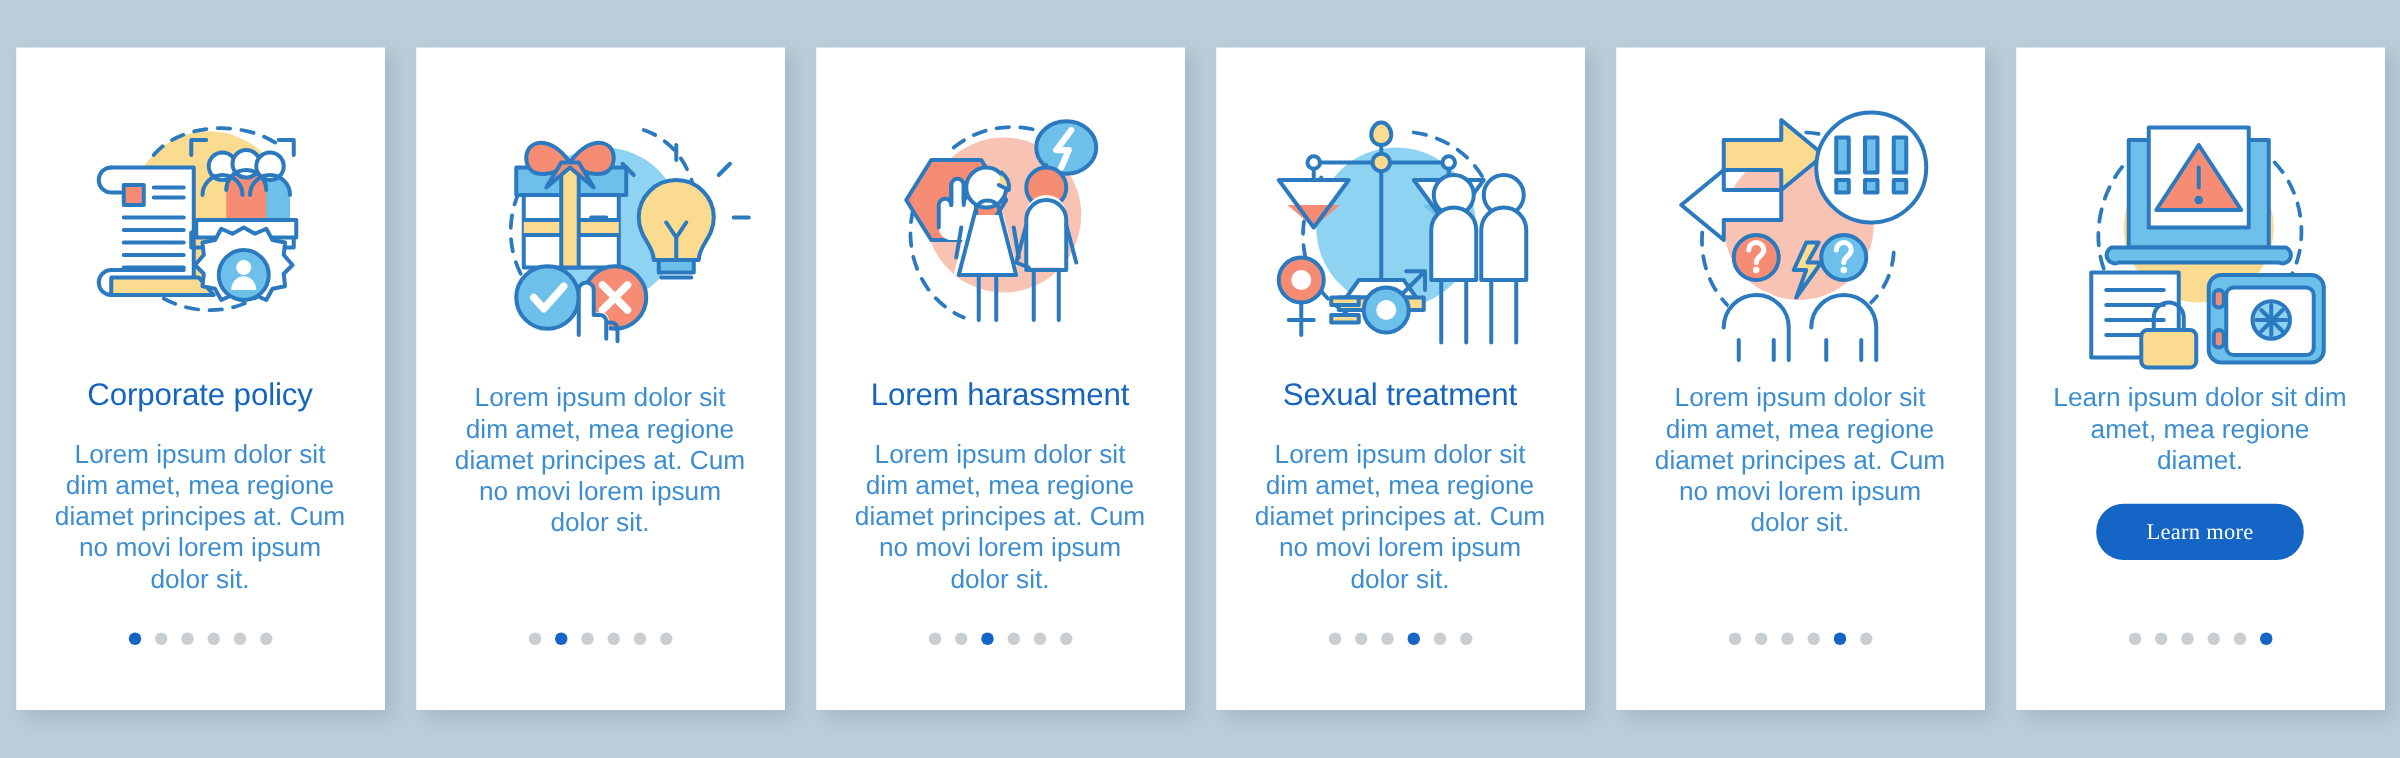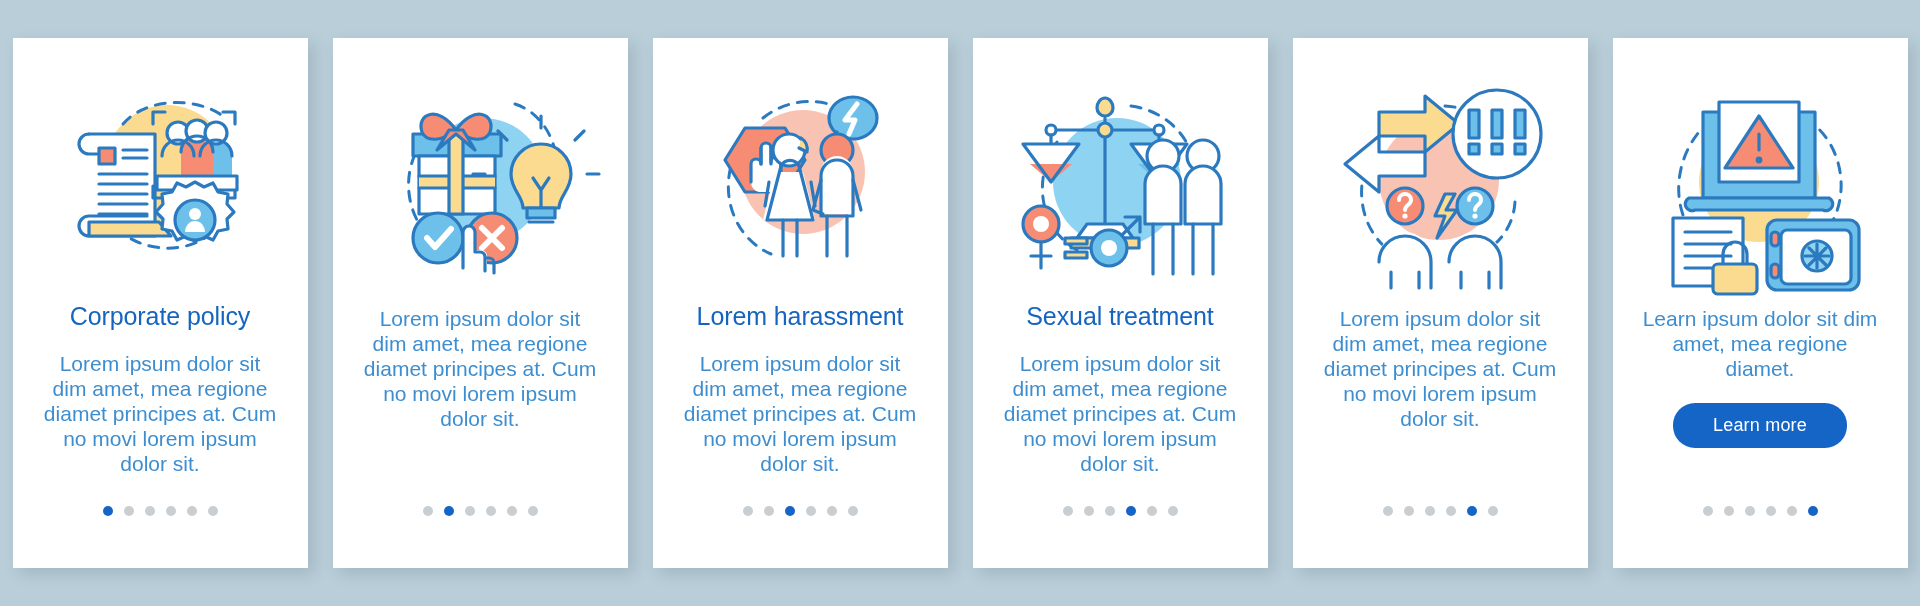--- a/index.html
+++ b/index.html
@@ -57,21 +57,21 @@
     margin-top: 19px;
     max-width: 240px;
   }
   .cta {
     margin-top: 22px;
     background: #1565c7;
     color: #ffffff;
     border: none;
     border-radius: 22px;
     font-size: 18px;
-    font-family: Liberation Sans, sans-serif;
+    font-family: Liberation Serif, serif;
     padding: 12px 40px;
     cursor: pointer;
     letter-spacing: 0.2px;
   }
   .dots {
     position: absolute;
     bottom: 52px;
     left: 0;
     right: 0;
     display: flex;

